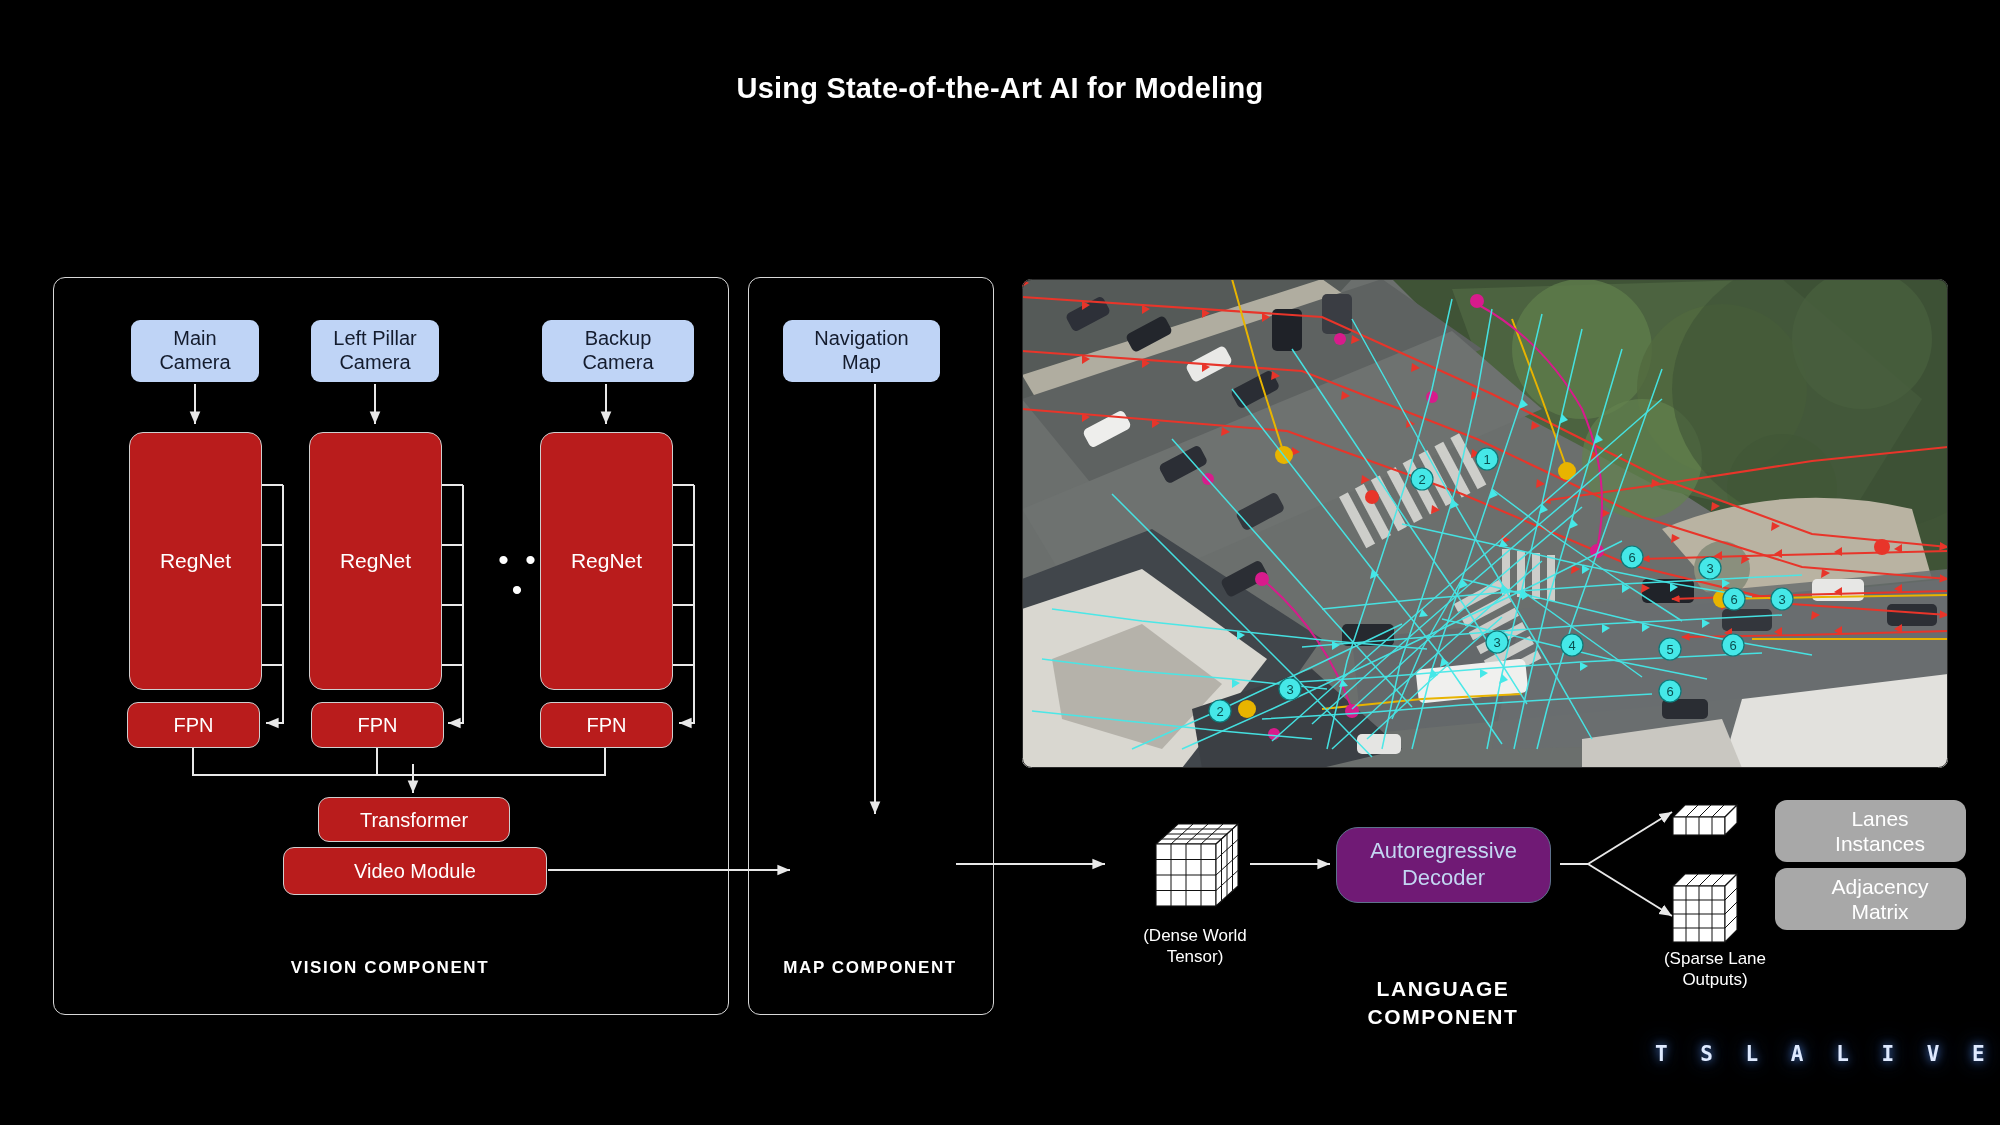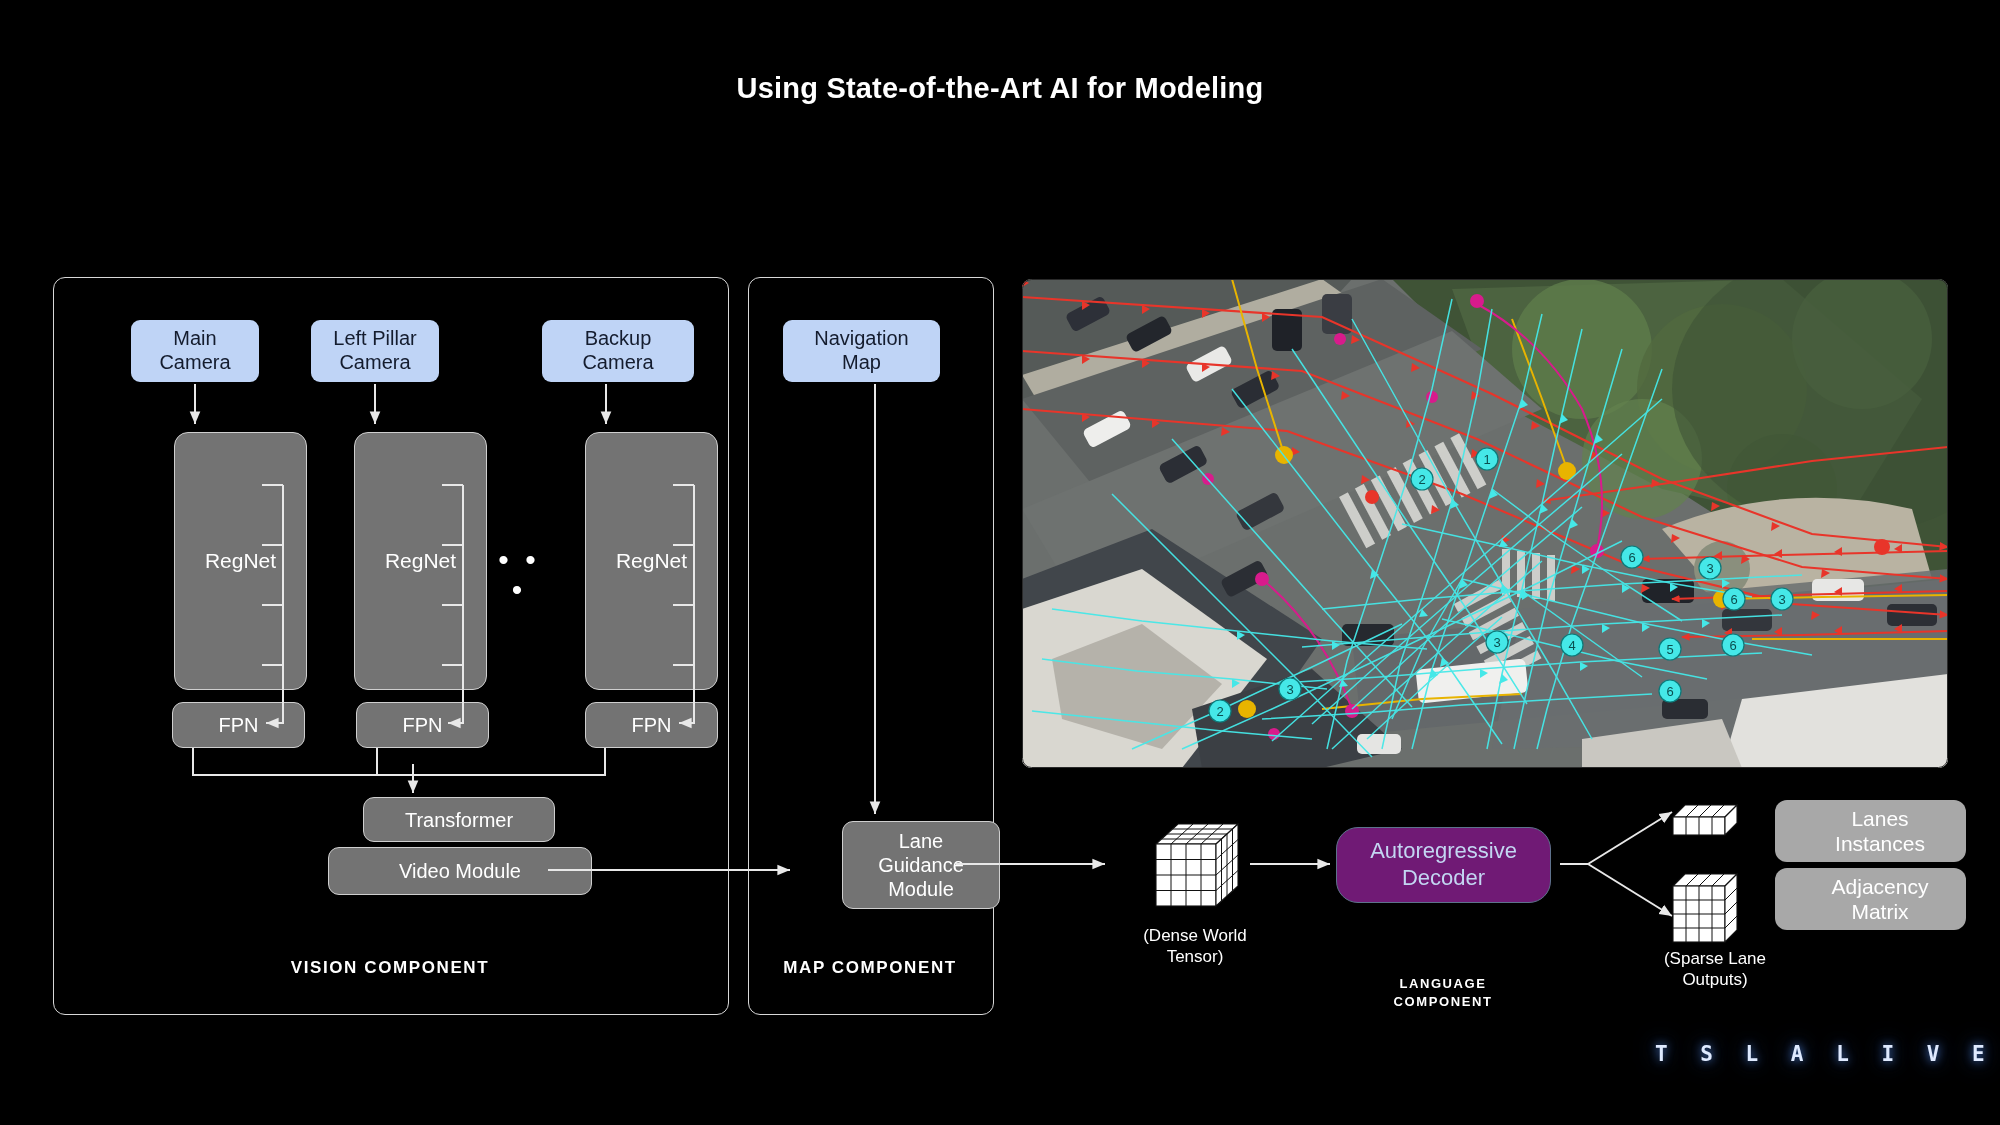--- a/index.html
+++ b/index.html
@@ -13,23 +13,23 @@
 
   
   .panel{position:absolute;border:1.6px solid #d8d8d8;border-radius:12px;background:#000;}
   .panel-label{position:absolute;width:100%;text-align:center;
                font-size:17px;font-weight:700;letter-spacing:1.6px;color:#fff;}
 
   
   .cam{position:absolute;background:#bfd4f6;color:#141c2e;border-radius:9px;
        display:flex;align-items:center;justify-content:center;text-align:center;
        font-size:20px;line-height:1.18;font-weight:400;}
-  .obox{position:absolute;background:#737373;border:1.5px solid #cfcfcf;border-radius:11px;
+  .obox{position:absolute;background:#b91c1c;border:1.5px solid #cfcfcf;border-radius:11px;
         display:flex;align-items:center;justify-content:center;text-align:center;
-        font-size:20px;color:#fff;line-height:1.2;margin-left:45px;}
+        font-size:20px;color:#fff;line-height:1.2;}
   .regnet{border-radius:14px;font-size:21px;}
   .gbox{position:absolute;background:#a8a8a8;border-radius:12px;color:#fff;
         display:flex;align-items:center;justify-content:center;text-align:center;
         font-size:21px;line-height:1.2;padding-left:19px;}
   .decoder{position:absolute;background:#701a75;border:1.5px solid #5e728c;border-radius:22px;
            color:#c3d6f2;display:flex;align-items:center;justify-content:center;
            text-align:center;font-size:22px;line-height:1.22;}
   .caption{position:absolute;text-align:center;font-size:17px;line-height:1.25;color:#fff;}
   .dots{position:absolute;font-size:30px;letter-spacing:4px;color:#fff;line-height:1;}
   svg.ov{position:absolute;left:0;top:0;width:2000px;height:1125px;overflow:visible;pointer-events:none;}
@@ -107,41 +107,34 @@
   <div class="panel" style="left:748px;top:277px;width:244px;height:736px;"></div>
   <div class="panel-label" style="left:748px;top:958px;width:244px;">MAP COMPONENT</div>
 
   <div class="cam" style="left:783px;top:320px;width:157px;height:62px;">
     <div>
       <div>Navigation</div>
       <div>Map</div>
     </div>
   </div>
 
-  <div class="obox" style="left:797px;top:821px;width:156px;height:86px;">
-    <div>
-      <div>Lane</div>
-      <div>Guidance</div>
-      <div>Module</div>
-    </div>
-  </div>
 
   <div class="caption" style="left:1100px;top:925px;width:190px;">
     <div>(Dense World</div>
     <div>Tensor)</div>
   </div>
 
   <div class="decoder" style="left:1336px;top:827px;width:213px;height:74px;">
     <div>
       <div>Autoregressive</div>
       <div>Decoder</div>
     </div>
   </div>
 
-  <div class="caption" style="left:1340px;top:975px;width:206px;font-size:13px;font-weight:700;letter-spacing:1.6px;line-height:1.35;">
+  <div class="caption" style="left:1340px;top:975px;width:206px;font-size:21px;font-weight:700;letter-spacing:1.6px;line-height:1.35;">
     <div>LANGUAGE</div>
     <div>COMPONENT</div>
   </div>
 
   <div class="caption" style="left:1620px;top:948px;width:190px;">
     <div>(Sparse Lane</div>
     <div>Outputs)</div>
   </div>
 
   <div class="gbox" style="left:1775px;top:800px;width:172px;height:62px;">

